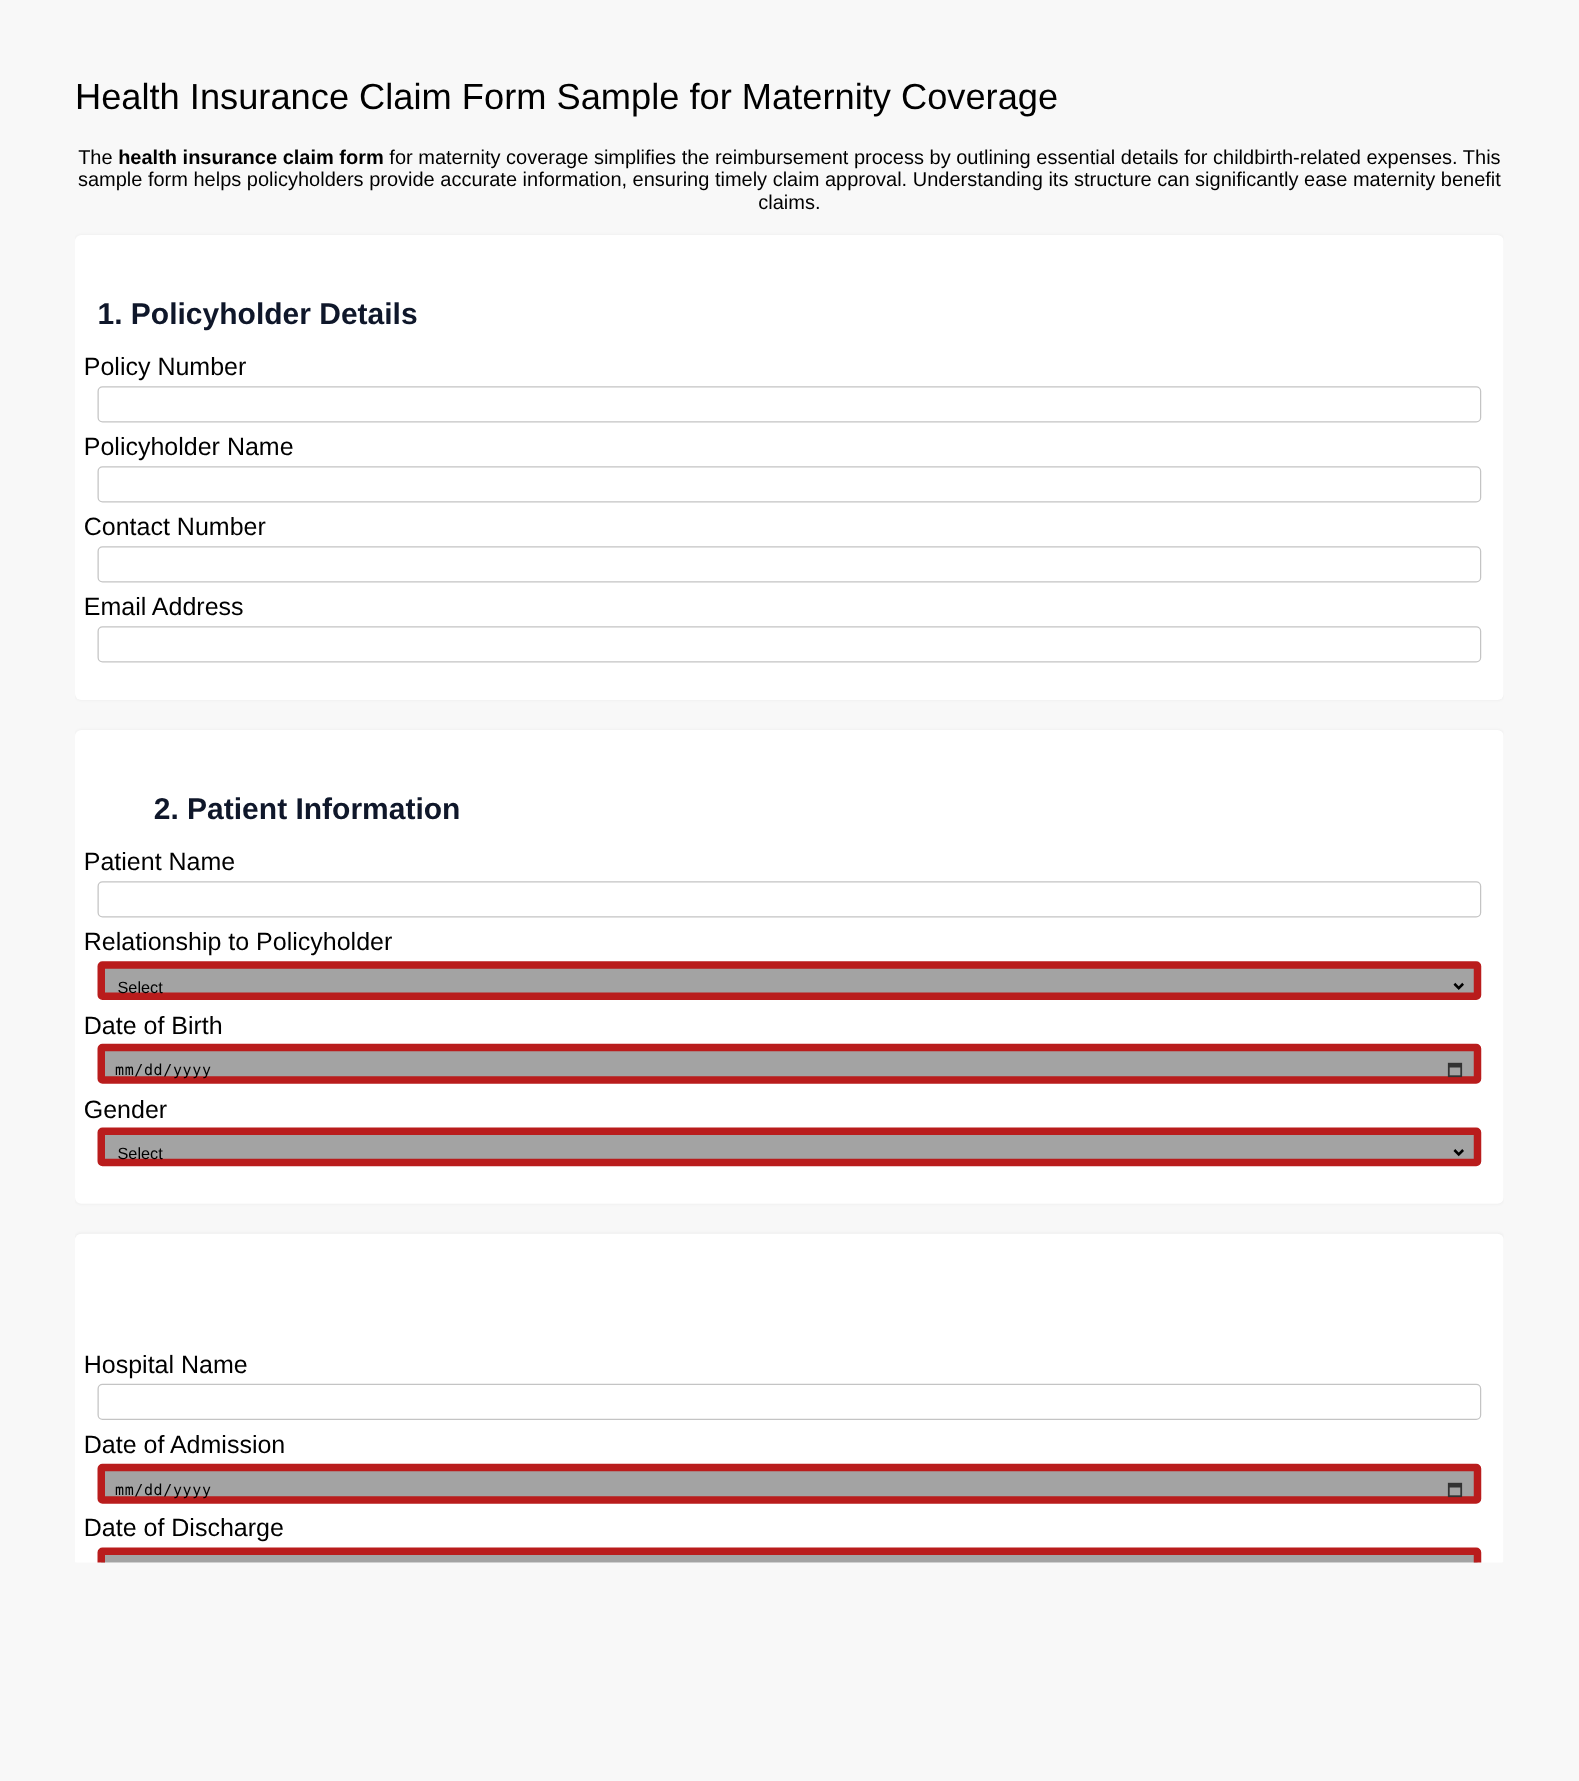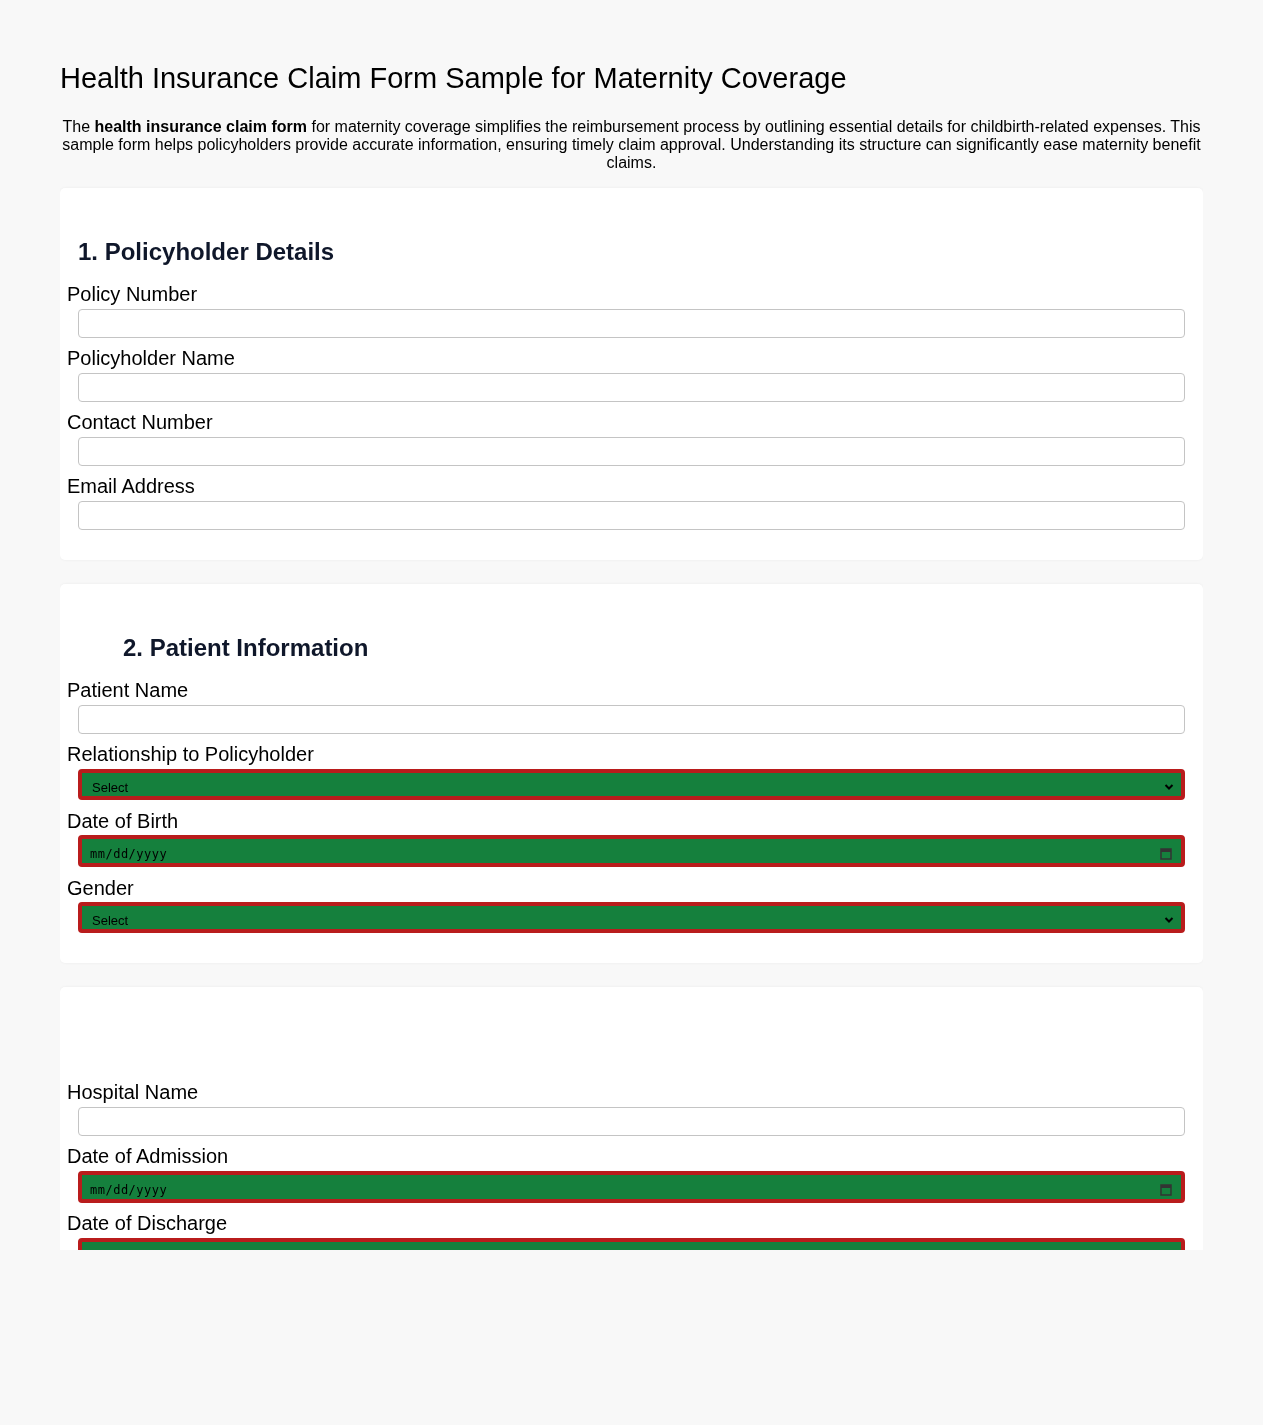--- a/index.html
+++ b/index.html
@@ -74,23 +74,23 @@
     background: #fff;
     padding: 0 8px;
     font-size: 14px;
   }
   .select-input {
     position: absolute;
     left: 18px;
     width: 1107px;
     height: 31px;
     box-sizing: border-box;
-    border: 4px solid #b91c1c;
+    border: 6px solid #b91c1c;
     border-radius: 4px;
-    background: #15803d;
+    background: #a3a3a3;
     font-size: 14px;
   }
   .select-text {
     position: absolute;
     left: 10px;
     top: 7px;
     font-size: 13px;
     font-family: "Liberation Sans", sans-serif;
   }
   .chevron {

